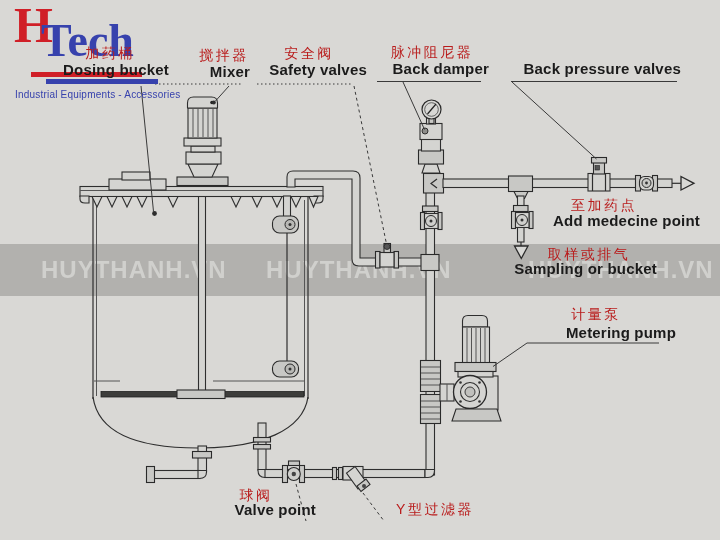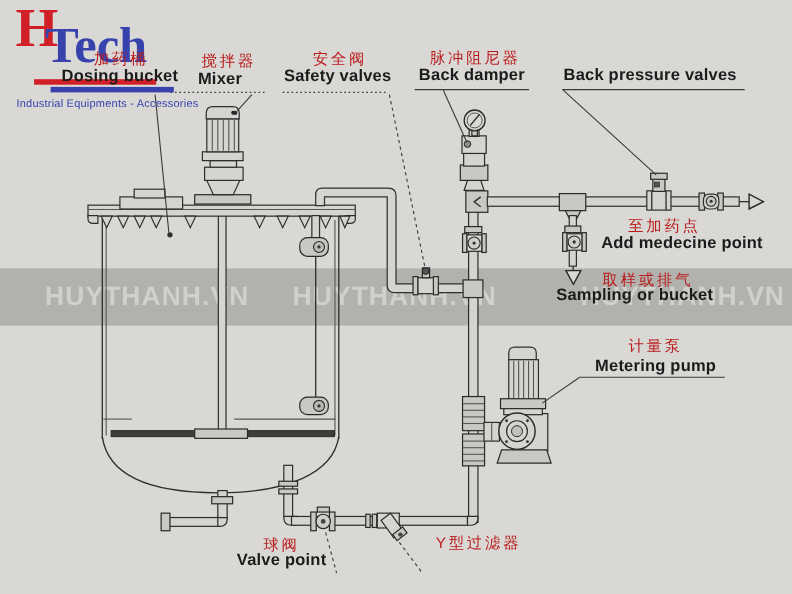--- a/index.html
+++ b/index.html
@@ -12,21 +12,21 @@
   
   #diagram{position:absolute;left:0;top:0;}
   .pipe{fill:#d4d4d1;stroke:#2e2e2e;stroke-width:1.1;}
   .fit{fill:#c8c8c5;stroke:#2a2a2a;stroke-width:1.1;}
   .dark{fill:#3d3d3b;stroke:#222;stroke-width:0.8;}
   .ln{stroke:#2e2e2e;fill:none;stroke-width:1.2;}
   .thin{stroke:#555;fill:none;stroke-width:1;}
   .lead{stroke:#3a3a3a;stroke-width:1;fill:none;}
   
   .zh{position:absolute;font-size:14px;letter-spacing:2.5px;color:#b91c1c;text-align:center;white-space:nowrap;}
-  .en{position:absolute;font-size:15px;font-weight:bold;color:#1b1b1b;text-align:center;white-space:nowrap;letter-spacing:0.2px;}
+  .en{position:absolute;font-size:15px;font-weight:bold;color:#1b1b1b;text-align:right;white-space:nowrap;letter-spacing:0.2px;}
   
   #logo{position:absolute;left:0;top:0;width:200px;height:110px;}
   #logo .h{position:absolute;left:14px;top:0px;font-family:"Liberation Serif",serif;font-weight:bold;
            font-size:50px;line-height:1;}
   #logo .tech{position:absolute;left:41px;top:18px;font-family:"Liberation Serif",serif;font-weight:bold;
            font-size:46px;line-height:1;}
   #logo .bar1{position:absolute;left:31px;top:72px;width:111px;height:5px;}
   #logo .bar2{position:absolute;left:46px;top:79px;width:112px;height:5px;}
   #logo .tag{position:absolute;left:15px;top:89px;font-size:10px;font-weight:normal;letter-spacing:0.2px;white-space:nowrap;}
 </style>
@@ -286,21 +286,21 @@
     <span class="h" style="color: rgb(208, 31, 39);">H</span>
     <span class="tech" style="color: rgb(55, 66, 173);">Tech</span>
     <div class="bar1" style="background: rgb(208, 31, 39);"></div>
     <div class="bar2" style="background: rgb(55, 66, 173);"></div>
     <span class="tag" style="color: rgb(55, 66, 173);">Industrial Equipments - Accessories</span>
   </div>
 
   <div class="zh" style="left:58px;top:45px;width:104px">加药桶</div>
   <div class="en" style="left:49px;top:61px;width:120px">Dosing bucket</div>
 
-  <div class="zh" style="left:158px;top:47px;width:100px">搅拌器</div>
+  <div class="zh" style="left:174px;top:47px;width:100px">搅拌器</div>
   <div class="en" style="left:150px;top:63px;width:100px">Mixer</div>
 
   <div class="zh" style="left:259px;top:45px;width:100px">安全阀</div>
   <div class="en" style="left:247px;top:61px;width:120px">Safety valves</div>
 
   <div class="zh" style="left:372px;top:44px;width:120px">脉冲阻尼器</div>
   <div class="en" style="left:369px;top:60px;width:120px">Back damper</div>
 
   <div class="en" style="left:501px;top:60px;width:180px">Back pressure valves</div>
 
@@ -309,15 +309,15 @@
 
   <div class="zh" style="left:534px;top:246px;width:110px;text-align:center">取样或排气</div>
   <div class="en" style="left:497px;top:260px;width:160px">Sampling or bucket</div>
 
   <div class="zh" style="left:536px;top:306px;width:120px">计量泵</div>
   <div class="en" style="left:516px;top:324px;width:160px">Metering pump</div>
 
   <div class="zh" style="left:206px;top:487px;width:100px">球阀</div>
   <div class="en" style="left:196px;top:501px;width:120px">Valve point</div>
 
-  <div class="zh" style="left:375px;top:485px;width:120px">Y型过滤器</div>
+  <div class="zh" style="left:375px;top:501px;width:120px">Y型过滤器</div>
 
 </div>
 
 </body></html>

